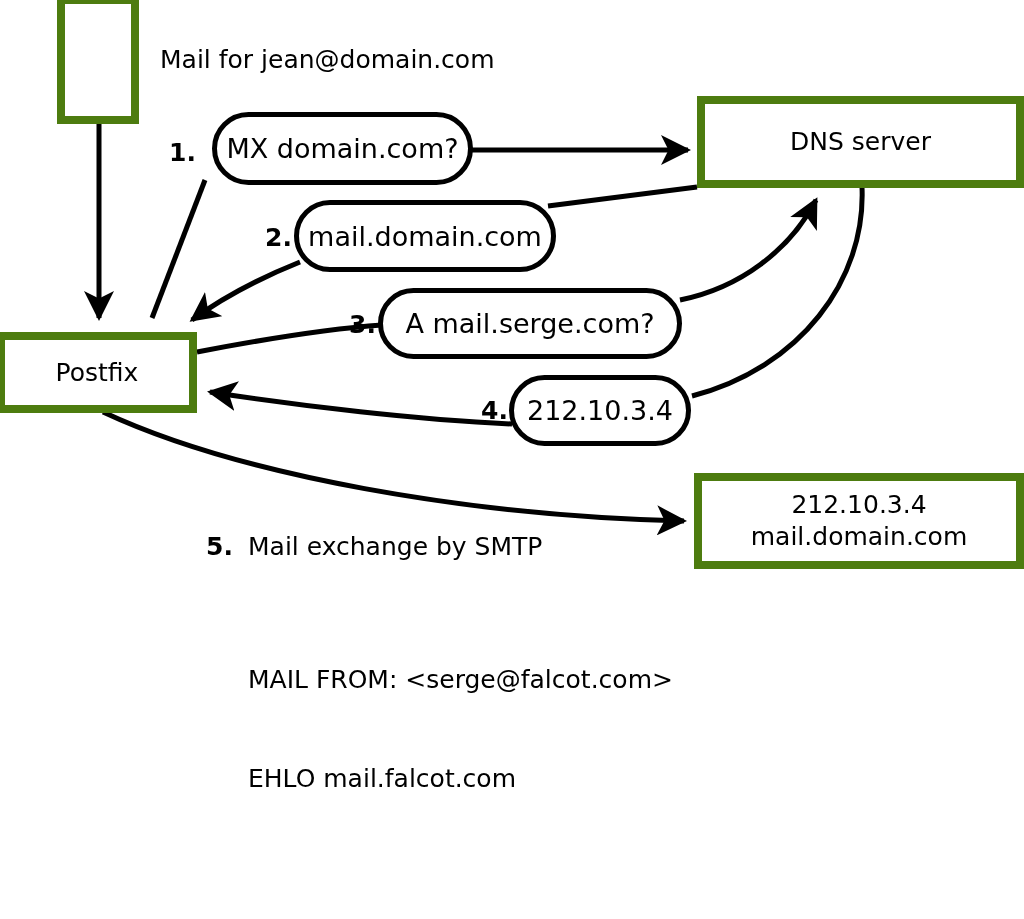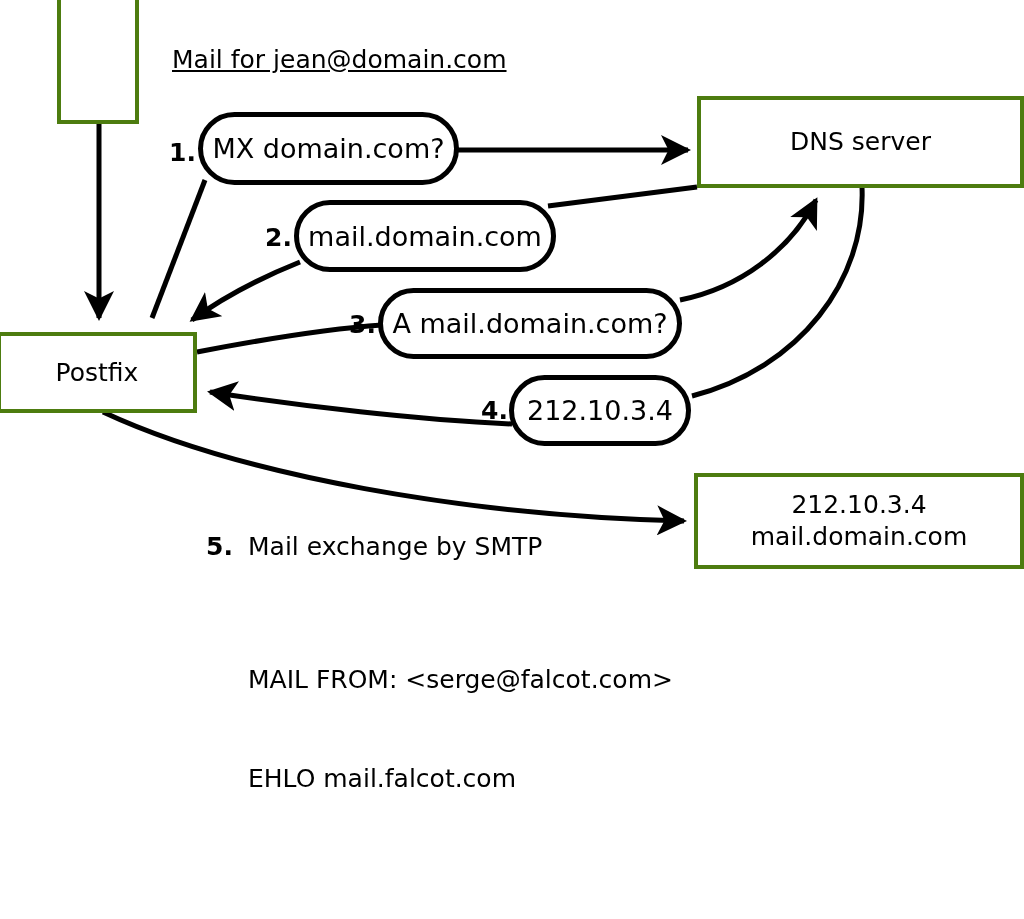--- a/index.html
+++ b/index.html
@@ -18,21 +18,21 @@
   svg.layer {
     position: absolute;
     left: 0;
     top: 0;
     width: 1024px;
     height: 919px;
   }
   .nodebox {
     position: absolute;
     background: #ffffff;
-    border: 4px solid #4d7c0f;
+    border: 8px solid #4d7c0f;
     box-sizing: border-box;
     display: flex;
     align-items: center;
     justify-content: center;
     text-align: center;
     color: #000000;
     font-size: 25px;
     line-height: 1.28;
   }
   .pillbox {
@@ -114,43 +114,43 @@
 
   <div class="nodebox" style="left:697px; top:96px; width:327px; height:92px;">
     <span>DNS server</span>
   </div>
 
   <div class="nodebox" style="left:694px; top:473px; width:330px; height:96px; flex-direction:column;">
     <span>212.10.3.4</span>
     <span>mail.domain.com</span>
   </div>
 
-  <div class="pillbox" style="left:198px; top:112px; width:261px; height:73px;">
+  <div class="pillbox" style="left:212px; top:112px; width:261px; height:73px;">
     <span>MX domain.com?</span>
   </div>
 
   <div class="pillbox" style="left:294px; top:200px; width:262px; height:72px;">
     <span>mail.domain.com</span>
   </div>
 
   <div class="pillbox" style="left:378px; top:288px; width:304px; height:71px;">
-    <span>A mail.domain.com?</span>
+    <span>A mail.serge.com?</span>
   </div>
 
   <div class="pillbox" style="left:509px; top:375px; width:182px; height:71px;">
     <span>212.10.3.4</span>
   </div>
 
   <div class="steplabel" style="left:169px; top:138px;">1.</div>
   <div class="steplabel" style="left:265px; top:223px;">2.</div>
   <div class="steplabel" style="left:349px; top:310px;">3.</div>
   <div class="steplabel" style="left:481px; top:396px;">4.</div>
   <div class="steplabel" style="left:206px; top:532px;">5.</div>
 
-  <div class="plaintext" style="left:172px; top:45px;text-decoration:underline;">Mail for jean@domain.com</div>
+  <div class="plaintext" style="left:160px; top:45px;">Mail for jean@domain.com</div>
 
   <div class="plaintext" style="left:248px; top:532px;">Mail exchange by SMTP</div>
 
   <div class="transcript" style="left:248px; top:597px;">
     <div>MAIL FROM: &lt;serge@falcot.com&gt;</div>
     <div>EHLO mail.falcot.com</div>
     
     
     
     

